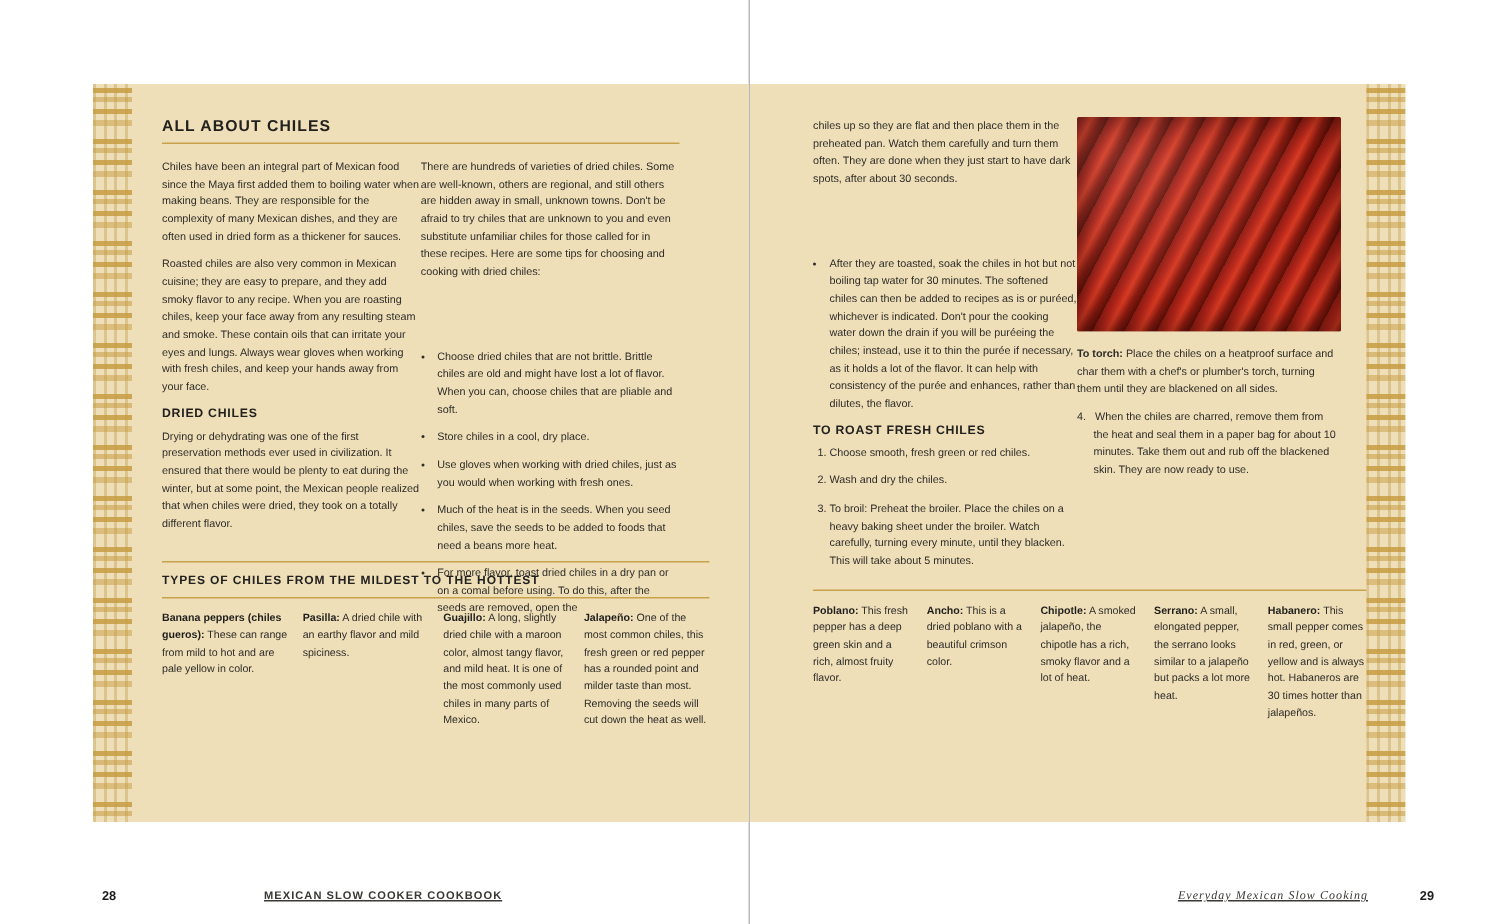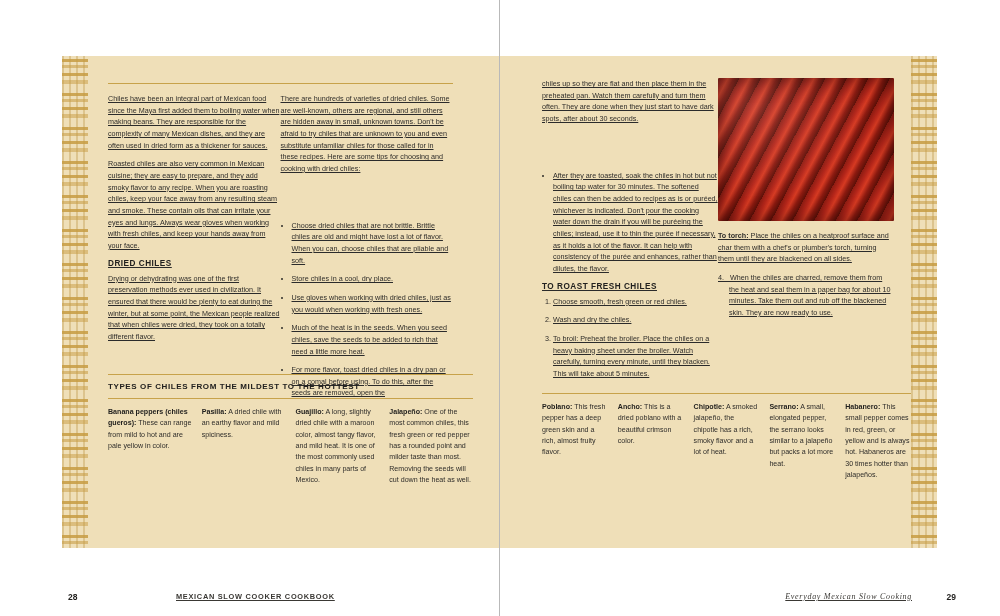--- a/index.html
+++ b/index.html
@@ -101,21 +101,20 @@
 
   .rule {
     height: 1px;
     background: #c7a24a;
     margin: 0;
   }
 
   .cols {
     display: flex;
     gap: 0;
-    text-decoration: underline;
   }
   .col {
     width: 50%;
   }
 
   p.body, li.body {
     font-size: 7.2px;
     line-height: 1.62;
     margin: 0 0 7px 0;
     text-align: left;
@@ -222,37 +221,38 @@
 <div class="spread">
 
   <div class="gutter"></div>
 
   <div class="page page-left">
     <div class="orn orn-left"></div>
 
     <div class="content">
 
       <div style="position:absolute; left:20px; top:22px; width:345px;">
+        <h1 class="section-title">ALL ABOUT CHILES</h1>
         <div class="rule" style="margin-top:5px; margin-bottom:9px;"></div>
 
         <div class="cols">
           <div class="col">
             <p class="body">Chiles have been an integral part of Mexican food since the Maya first added them to boiling water when making beans. They are responsible for the complexity of many Mexican dishes, and they are often used in dried form as a thickener for sauces.</p>
             <p class="body">Roasted chiles are also very common in Mexican cuisine; they are easy to prepare, and they add smoky flavor to any recipe. When you are roasting chiles, keep your face away from any resulting steam and smoke. These contain oils that can irritate your eyes and lungs. Always wear gloves when working with fresh chiles, and keep your hands away from your face.</p>
             <h2 class="sub">DRIED CHILES</h2>
             <p class="body">Drying or dehydrating was one of the first preservation methods ever used in civilization. It ensured that there would be plenty to eat during the winter, but at some point, the Mexican people realized that when chiles were dried, they took on a totally different flavor.</p>
           </div>
 
           <div class="col">
             <p class="body">There are hundreds of varieties of dried chiles. Some are well-known, others are regional, and still others are hidden away in small, unknown towns. Don't be afraid to try chiles that are unknown to you and even substitute unfamiliar chiles for those called for in these recipes. Here are some tips for choosing and cooking with dried chiles:</p>
             <ul class="bullets">
               <li class="body">Choose dried chiles that are not brittle. Brittle chiles are old and might have lost a lot of flavor. When you can, choose chiles that are pliable and soft.</li>
               <li class="body">Store chiles in a cool, dry place.</li>
               <li class="body">Use gloves when working with dried chiles, just as you would when working with fresh ones.</li>
-              <li class="body">Much of the heat is in the seeds. When you seed chiles, save the seeds to be added to rich that need a little more heat.</li>
+              <li class="body">Much of the heat is in the seeds. When you seed chiles, save the seeds to be added to foods that need a beans more heat.</li>
               <li class="body">For more flavor, toast dried chiles in a dry pan or on a comal before using. To do this, after the seeds are removed, open the</li>
             </ul>
           </div>
         </div>
       </div>
 
       <div style="position:absolute; left:20px; top:318px; width:365px;">
         <div class="table-sep"></div>
         <h2 class="table-title">TYPES OF CHILES FROM THE MILDEST TO THE HOTTEST</h2>
         <div class="table-sep" style="margin-top:7px;"></div>

